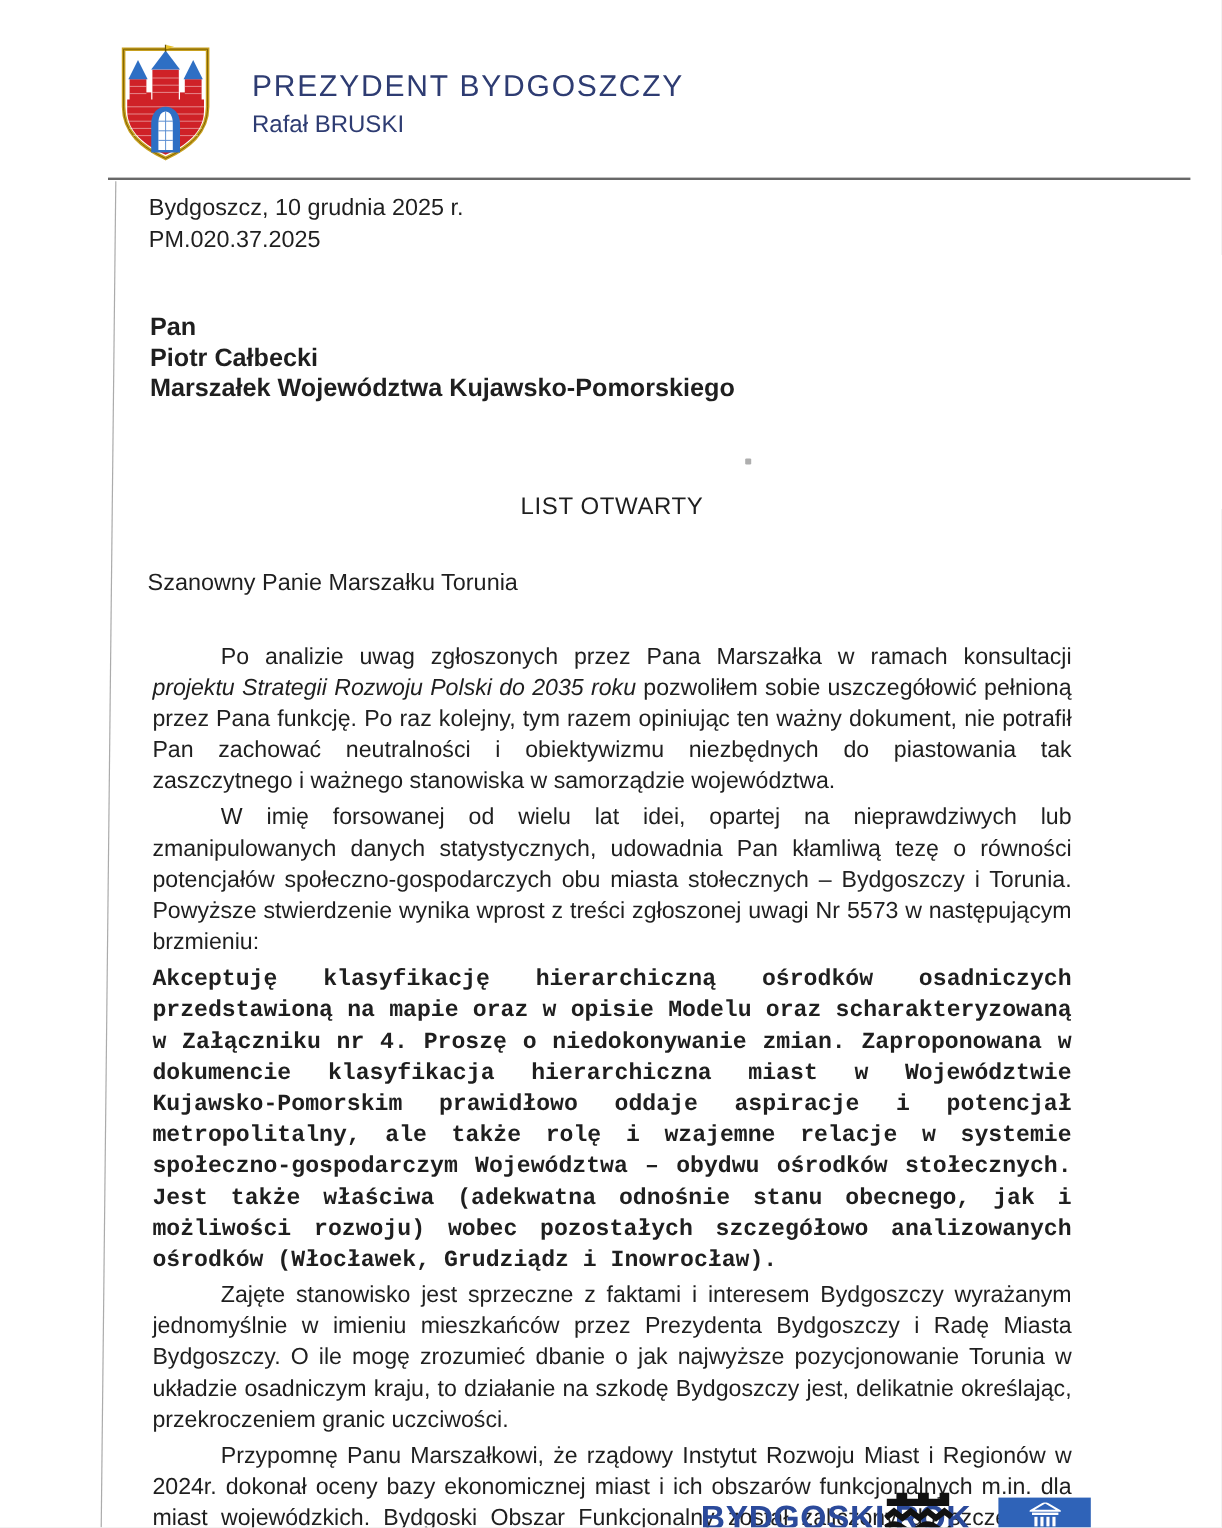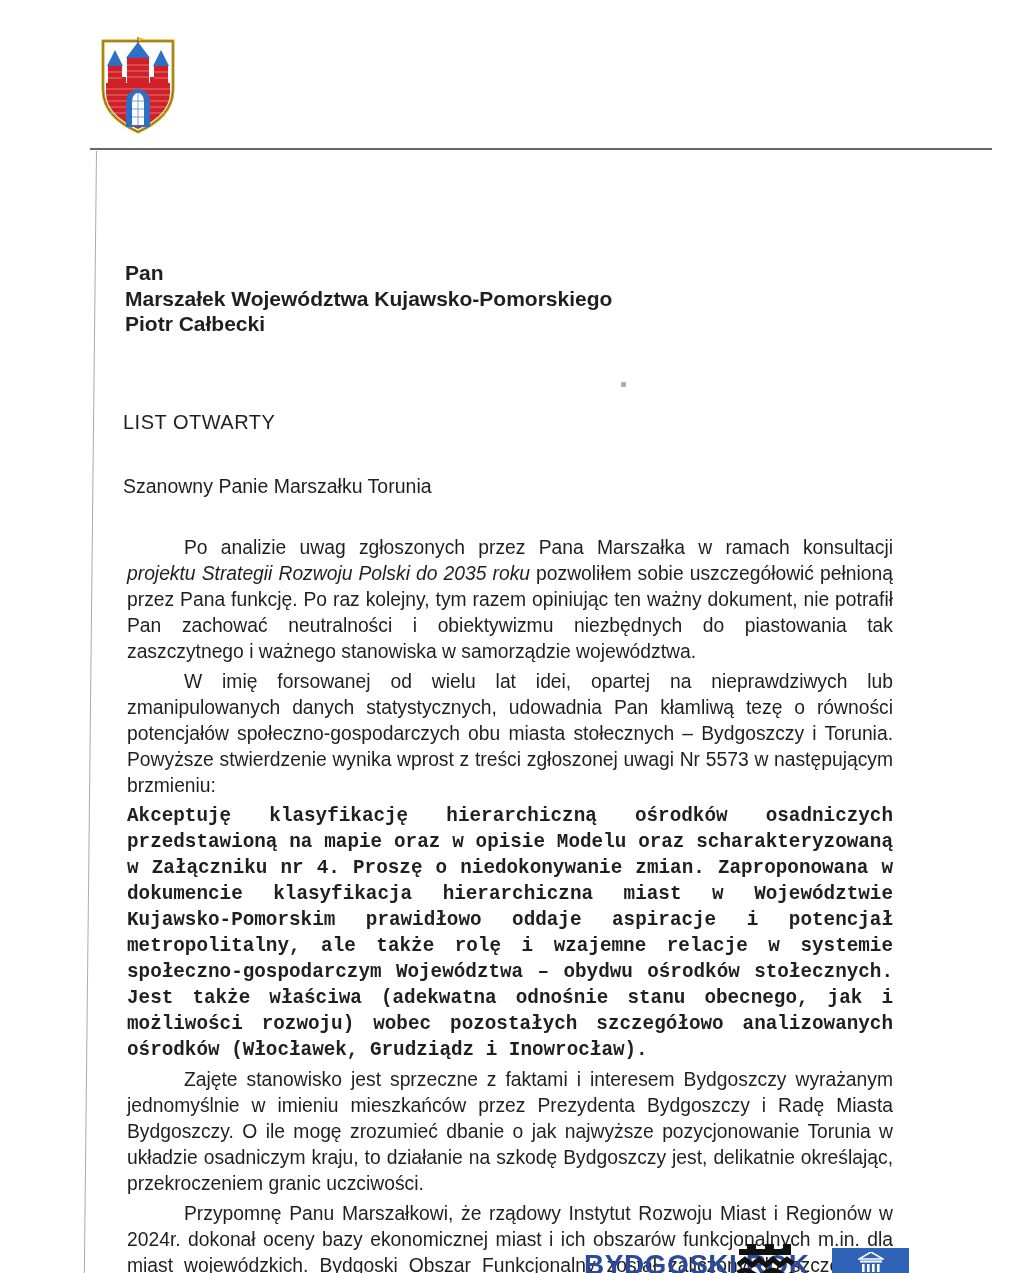--- a/index.html
+++ b/index.html
@@ -23,21 +23,21 @@
   }
   .hrule{position:absolute;left:90px;top:148px;width:902px;height:2px;background:#4d4d4d;opacity:.85;}
   .vline{
     position:absolute;left:96px;top:151px;width:1px;height:1122px;
     background:#8f8f8f;opacity:.75;transform:rotate(0.62deg);transform-origin:top left;
   }
   
   .meta{position:absolute;left:124px;top:160px;font-size:19.5px;line-height:27px;}
   .addressee{position:absolute;left:125px;top:260px;font-size:21px;line-height:25.5px;font-weight:700;}
   .letter-title{
-    position:absolute;left:123px;top:411px;width:774px;
+    position:absolute;left:123px;top:411px;width:774px;text-align:center;
     font-size:20px;letter-spacing:.5px;
   }
   .salutation{position:absolute;left:123px;top:463px;font-size:19.5px;margin-top:12px;}
   .letter-body{
     position:absolute;left:123px;top:531px;width:774px;
     font-size:19.3px;line-height:26px;text-align:justify;
   }
   .para{margin:4px;}
   .para.indent{text-indent:57px;}
   .para.bold{font-weight:700;font-family:Liberation Mono, monospace;}
@@ -103,29 +103,37 @@
       <path d="M33,88 V66 C33,59 36,56 39,56 C42,56 45,59 45,66 V88 Z" fill="#ffffff"></path>
       <g stroke="#2e6fc4" stroke-width="0.8" opacity="0.8">
         <line x1="39" y1="56" x2="39" y2="88"></line>
         <line x1="33" y1="64" x2="45" y2="64"></line>
         <line x1="33" y1="72" x2="45" y2="72"></line>
         <line x1="33" y1="80" x2="45" y2="80"></line>
       </g>
     </svg>
   </div>
 
+  <div class="header-text">
+    <div class="header-title">PREZYDENT BYDGOSZCZY</div>
+    <div class="header-subtitle">Rafał BRUSKI</div>
+  </div>
 
   <div class="hrule"></div>
   <div class="vline"></div>
 
+  <div class="meta">
+    <div>Bydgoszcz, 10 grudnia 2025 r.</div>
+    <div>PM.020.37.2025</div>
+  </div>
 
   <div class="addressee">
     <div>Pan</div>
+    <div>Piotr Całbecki</div>
     <div>Marszałek Województwa Kujawsko-Pomorskiego</div>
-    <div>Piotr Całbecki</div>
   </div>
 
   <div class="artifact-dot"></div>
 
   <div class="letter-title">LIST OTWARTY</div>
   <div class="salutation">Szanowny Panie Marszałku Torunia</div>
 
   <div class="letter-body">
       <p class="para indent"><span>Po analizie uwag zgłoszonych przez Pana Marszałka w ramach konsultacji </span><span class="italic">projektu Strategii Rozwoju Polski do 2035 roku</span><span> pozwoliłem sobie uszczegółowić pełnioną przez Pana funkcję. Po raz kolejny, tym razem opiniując ten ważny dokument, nie potrafił Pan zachować neutralności i obiektywizmu niezbędnych do piastowania tak zaszczytnego i ważnego stanowiska w samorządzie województwa.</span></p>
       <p class="para indent"><span>W imię forsowanej od wielu lat idei, opartej na nieprawdziwych lub zmanipulowanych danych statystycznych, udowadnia Pan kłamliwą tezę o równości potencjałów społeczno-gospodarczych obu miasta stołecznych – Bydgoszczy i Torunia. Powyższe stwierdzenie wynika wprost z treści zgłoszonej uwagi Nr 5573 w następującym brzmieniu:</span></p>

